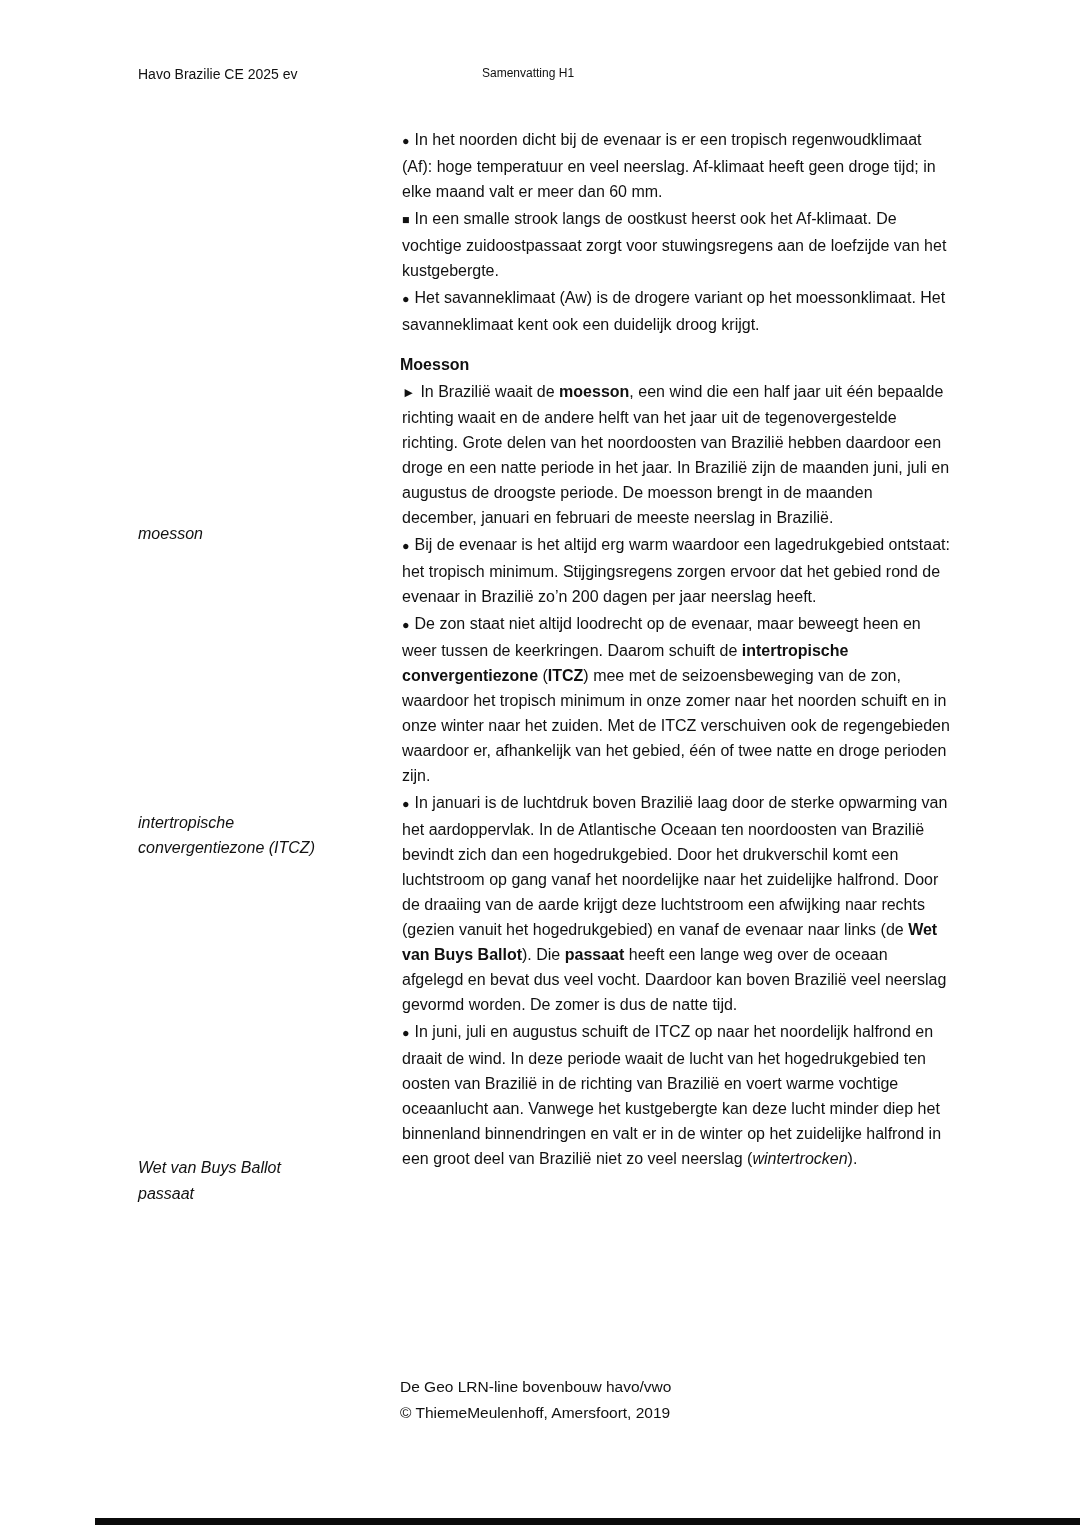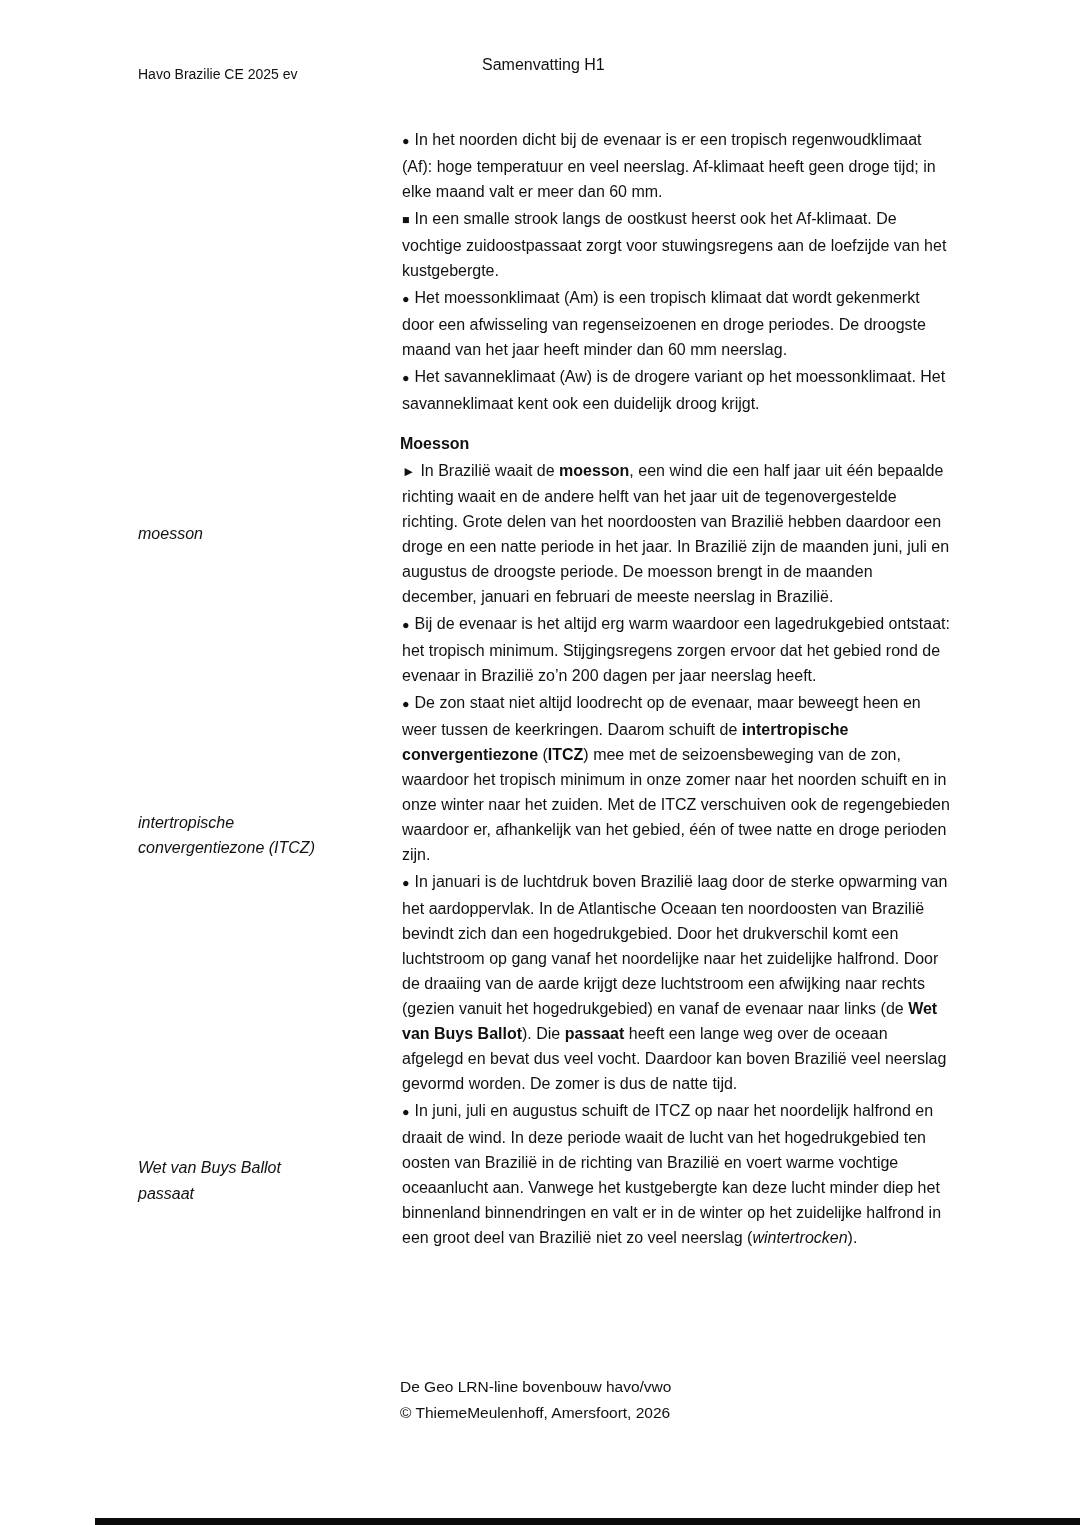--- a/index.html
+++ b/index.html
@@ -15,22 +15,22 @@
   .header-left {
     position: absolute;
     left: 138px;
     top: 66px;
     font-size: 14px;
     white-space: nowrap;
   }
   .header-title {
     position: absolute;
     left: 482px;
-    top: 56px;
-    font-size: 16px;
+    top: 66px;
+    font-size: 12px;
     white-space: nowrap;
   }
   .margin-label {
     position: absolute;
     left: 138px;
     width: 210px;
     font-size: 16px;
     line-height: 25px;
     font-style: italic;
   }
@@ -77,30 +77,29 @@
 
   <div class="margin-label" style="top:810px">intertropische convergentiezone (ITCZ)</div>
 
   <div class="margin-label" style="top:1155px">Wet van Buys Ballot</div>
 
   <div class="margin-label" style="top:1181px">passaat</div>
 
   <div class="body-col">
       <p class="para"><span class="marker">●</span><span>In het noorden dicht bij de evenaar is er een tropisch regenwoudklimaat (Af): hoge temperatuur en veel neerslag. Af-klimaat heeft geen droge tijd; in elke maand valt er meer dan 60 mm.</span></p>
       <p class="para"><span class="marker">■</span><span>In een smalle strook langs de oostkust heerst ook het Af-klimaat. De vochtige zuidoostpassaat zorgt voor stuwingsregens aan de loefzijde van het kustgebergte.</span></p>
-      <p class="para"><span class="marker">●</span><span>Het moessonklimaat (Am) is een tropisch klimaat dat wordt gekenmerkt door een afwisseling van regenseizoenen en droge periodes. De droogste maand van het jaar heeft minder dan 60 mm neerslag.</span></p>
       <p class="para"><span class="marker">●</span><span>Het savanneklimaat (Aw) is de drogere variant op het moessonklimaat. Het savanneklimaat kent ook een duidelijk droog krijgt.</span></p>
       <p class="heading"><span class="bold">Moesson</span></p>
       <p class="para"><span class="marker marker-arrow">►</span><span>In Brazilië waait de </span><span class="bold">moesson</span><span>, een wind die een half jaar uit één bepaalde richting waait en de andere helft van het jaar uit de tegenovergestelde richting. Grote delen van het noordoosten van Brazilië hebben daardoor een droge en een natte periode in het jaar. In Brazilië zijn de maanden juni, juli en augustus de droogste periode. De moesson brengt in de maanden december, januari en februari de meeste neerslag in Brazilië.</span></p>
       <p class="para"><span class="marker">●</span><span>Bij de evenaar is het altijd erg warm waardoor een lagedrukgebied ontstaat: het tropisch minimum. Stijgingsregens zorgen ervoor dat het gebied rond de evenaar in Brazilië zo’n 200 dagen per jaar neerslag heeft.</span></p>
       <p class="para"><span class="marker">●</span><span>De zon staat niet altijd loodrecht op de evenaar, maar beweegt heen en weer tussen de keerkringen. Daarom schuift de </span><span class="bold">intertropische convergentiezone</span><span> (</span><span class="bold">ITCZ</span><span>) mee met de seizoensbeweging van de zon, waardoor het tropisch minimum in onze zomer naar het noorden schuift en in onze winter naar het zuiden. Met de ITCZ verschuiven ook de regengebieden waardoor er, afhankelijk van het gebied, één of twee natte en droge perioden zijn.</span></p>
       <p class="para"><span class="marker">●</span><span>In januari is de luchtdruk boven Brazilië laag door de sterke opwarming van het aardoppervlak. In de Atlantische Oceaan ten noordoosten van Brazilië bevindt zich dan een hogedrukgebied. Door het drukverschil komt een luchtstroom op gang vanaf het noordelijke naar het zuidelijke halfrond. Door de draaiing van de aarde krijgt deze luchtstroom een afwijking naar rechts (gezien vanuit het hogedrukgebied) en vanaf de evenaar naar links (de </span><span class="bold">Wet van Buys Ballot</span><span>). Die </span><span class="bold">passaat</span><span> heeft een lange weg over de oceaan afgelegd en bevat dus veel vocht. Daardoor kan boven Brazilië veel neerslag gevormd worden. De zomer is dus de natte tijd.</span></p>
       <p class="para"><span class="marker">●</span><span>In juni, juli en augustus schuift de ITCZ op naar het noordelijk halfrond en draait de wind. In deze periode waait de lucht van het hogedrukgebied ten oosten van Brazilië in de richting van Brazilië en voert warme vochtige oceaanlucht aan. Vanwege het kustgebergte kan deze lucht minder diep het binnenland binnendringen en valt er in de winter op het zuidelijke halfrond in een groot deel van Brazilië niet zo veel neerslag (</span><span class="italic">wintertrocken</span><span>).</span></p>
     </div>
 
   <div class="footer">
     <div>De Geo LRN-line bovenbouw havo/vwo</div>
-    <div>© ThiemeMeulenhoff, Amersfoort, 2026</div>
+    <div>© ThiemeMeulenhoff, Amersfoort, 2019</div>
   </div>
 
   <div class="page-edge"></div>
 
 </div>
 
 </body></html>

